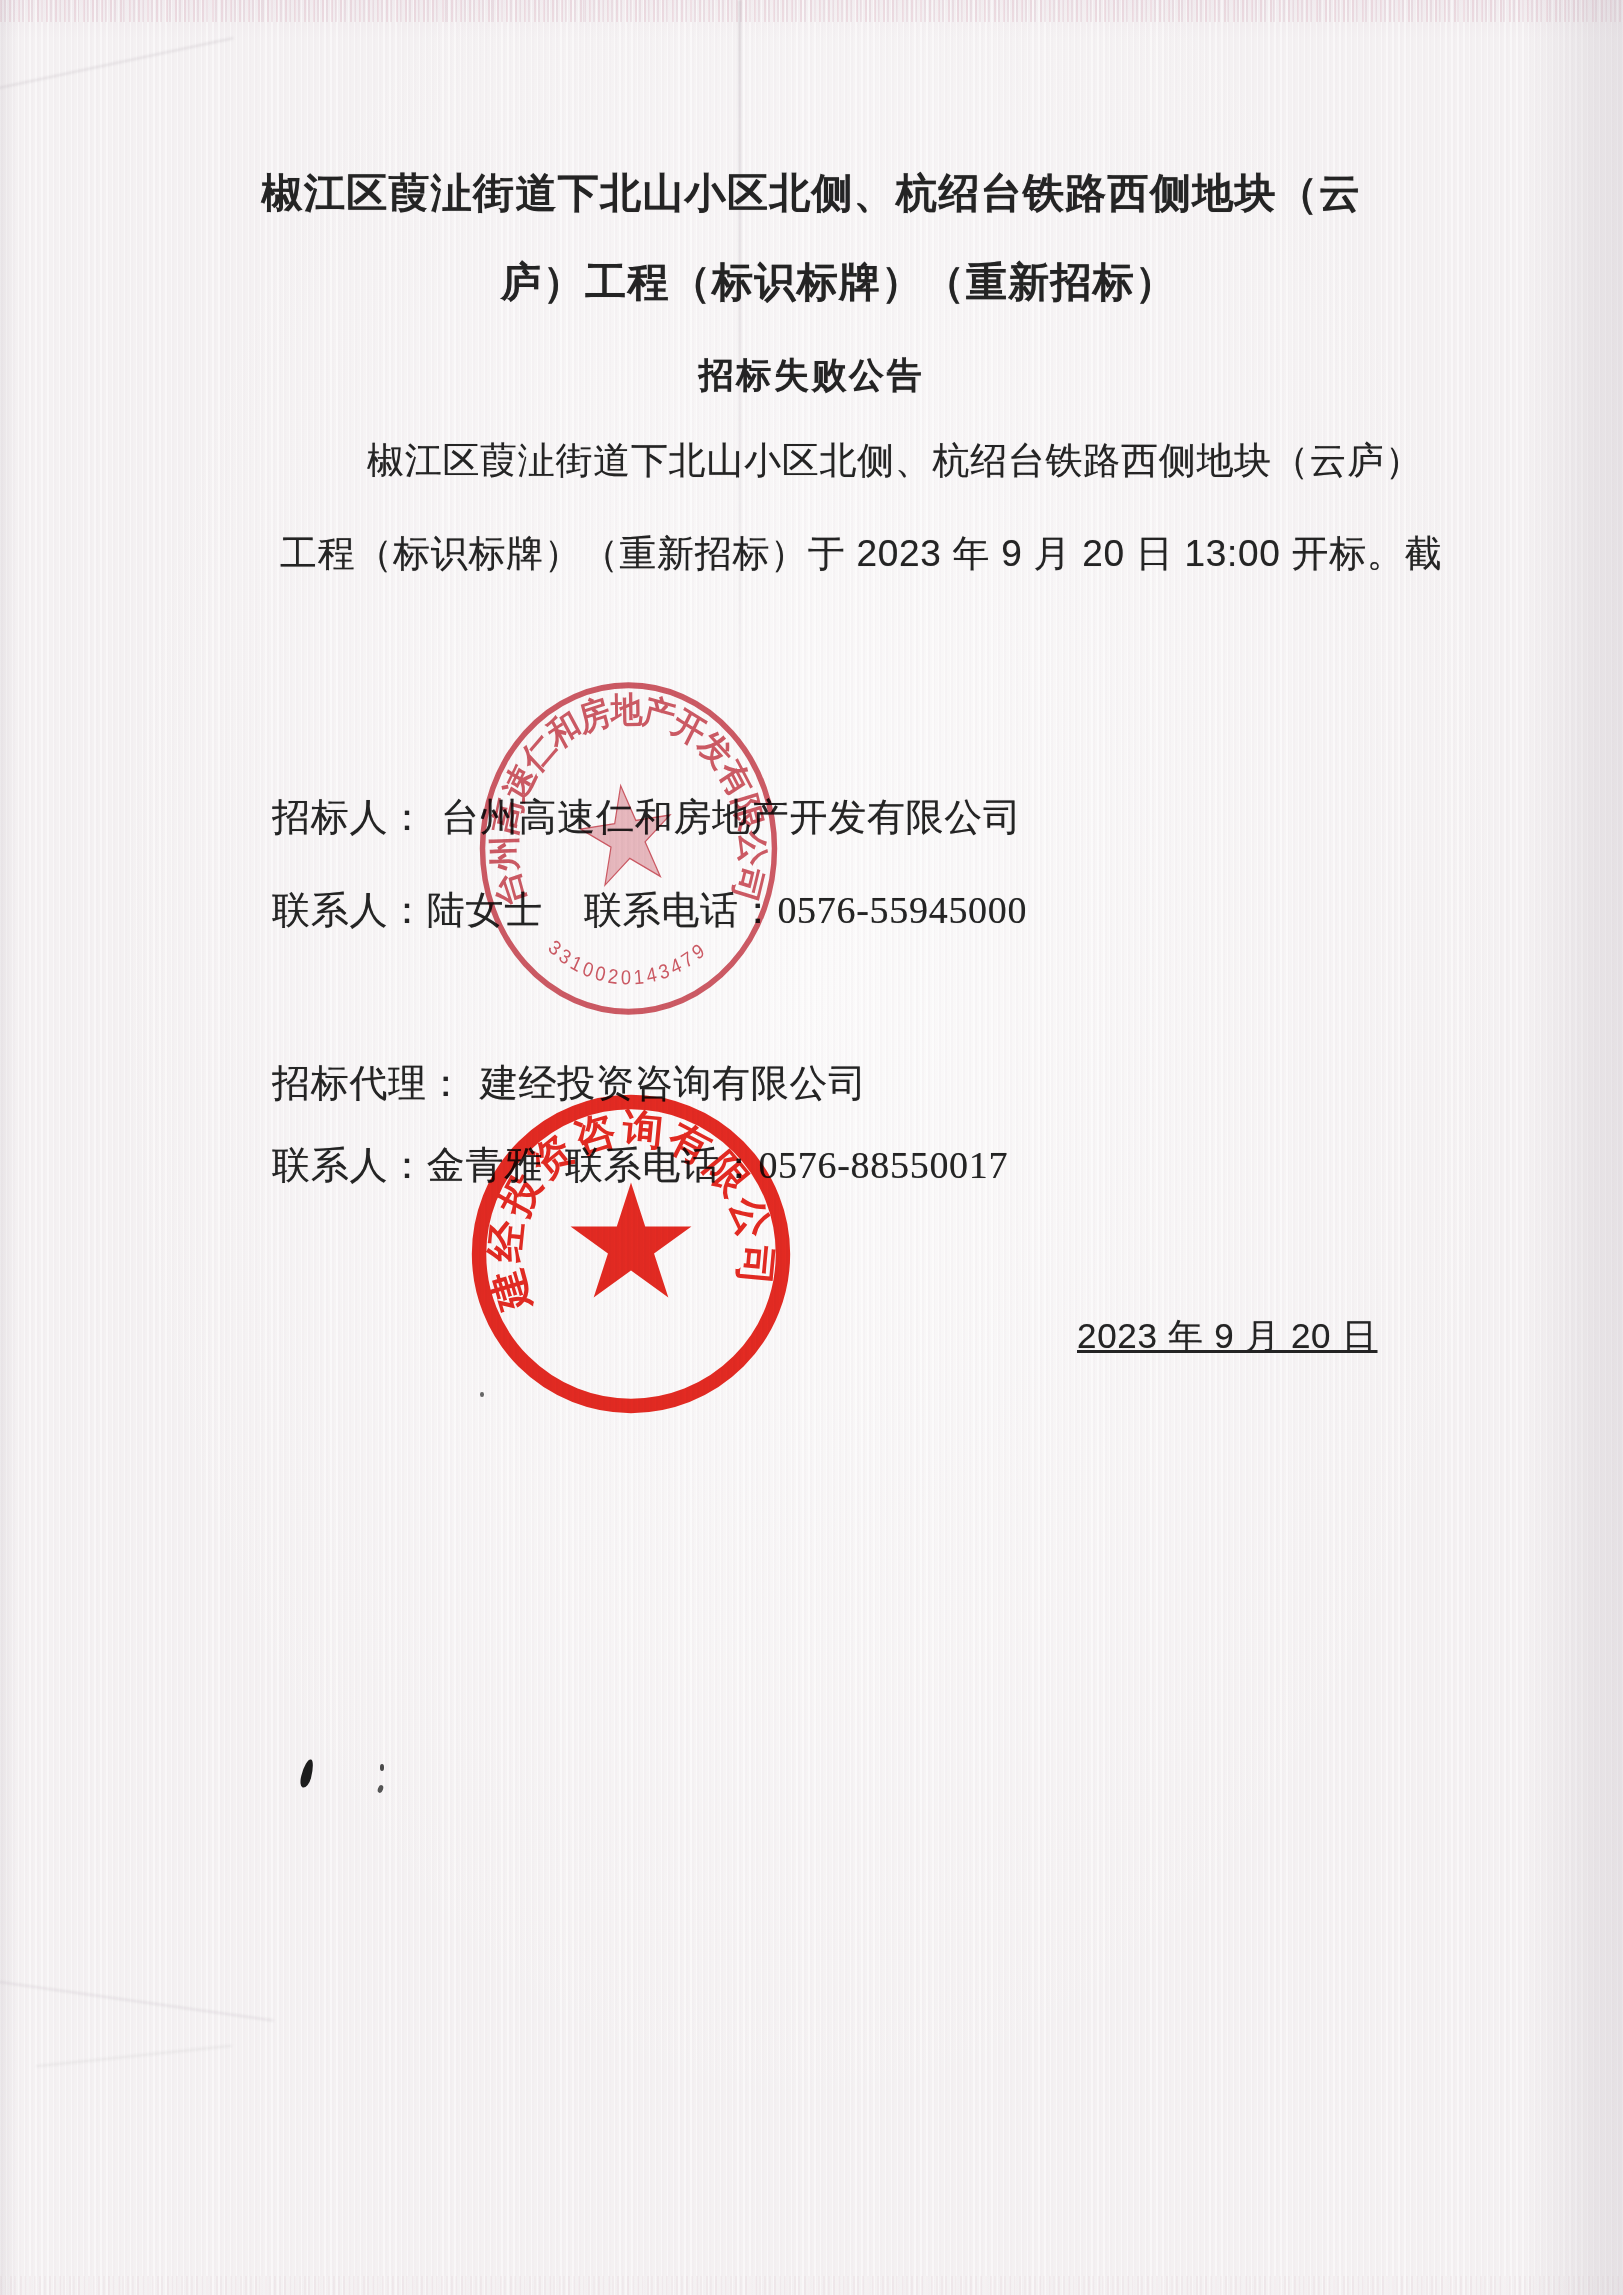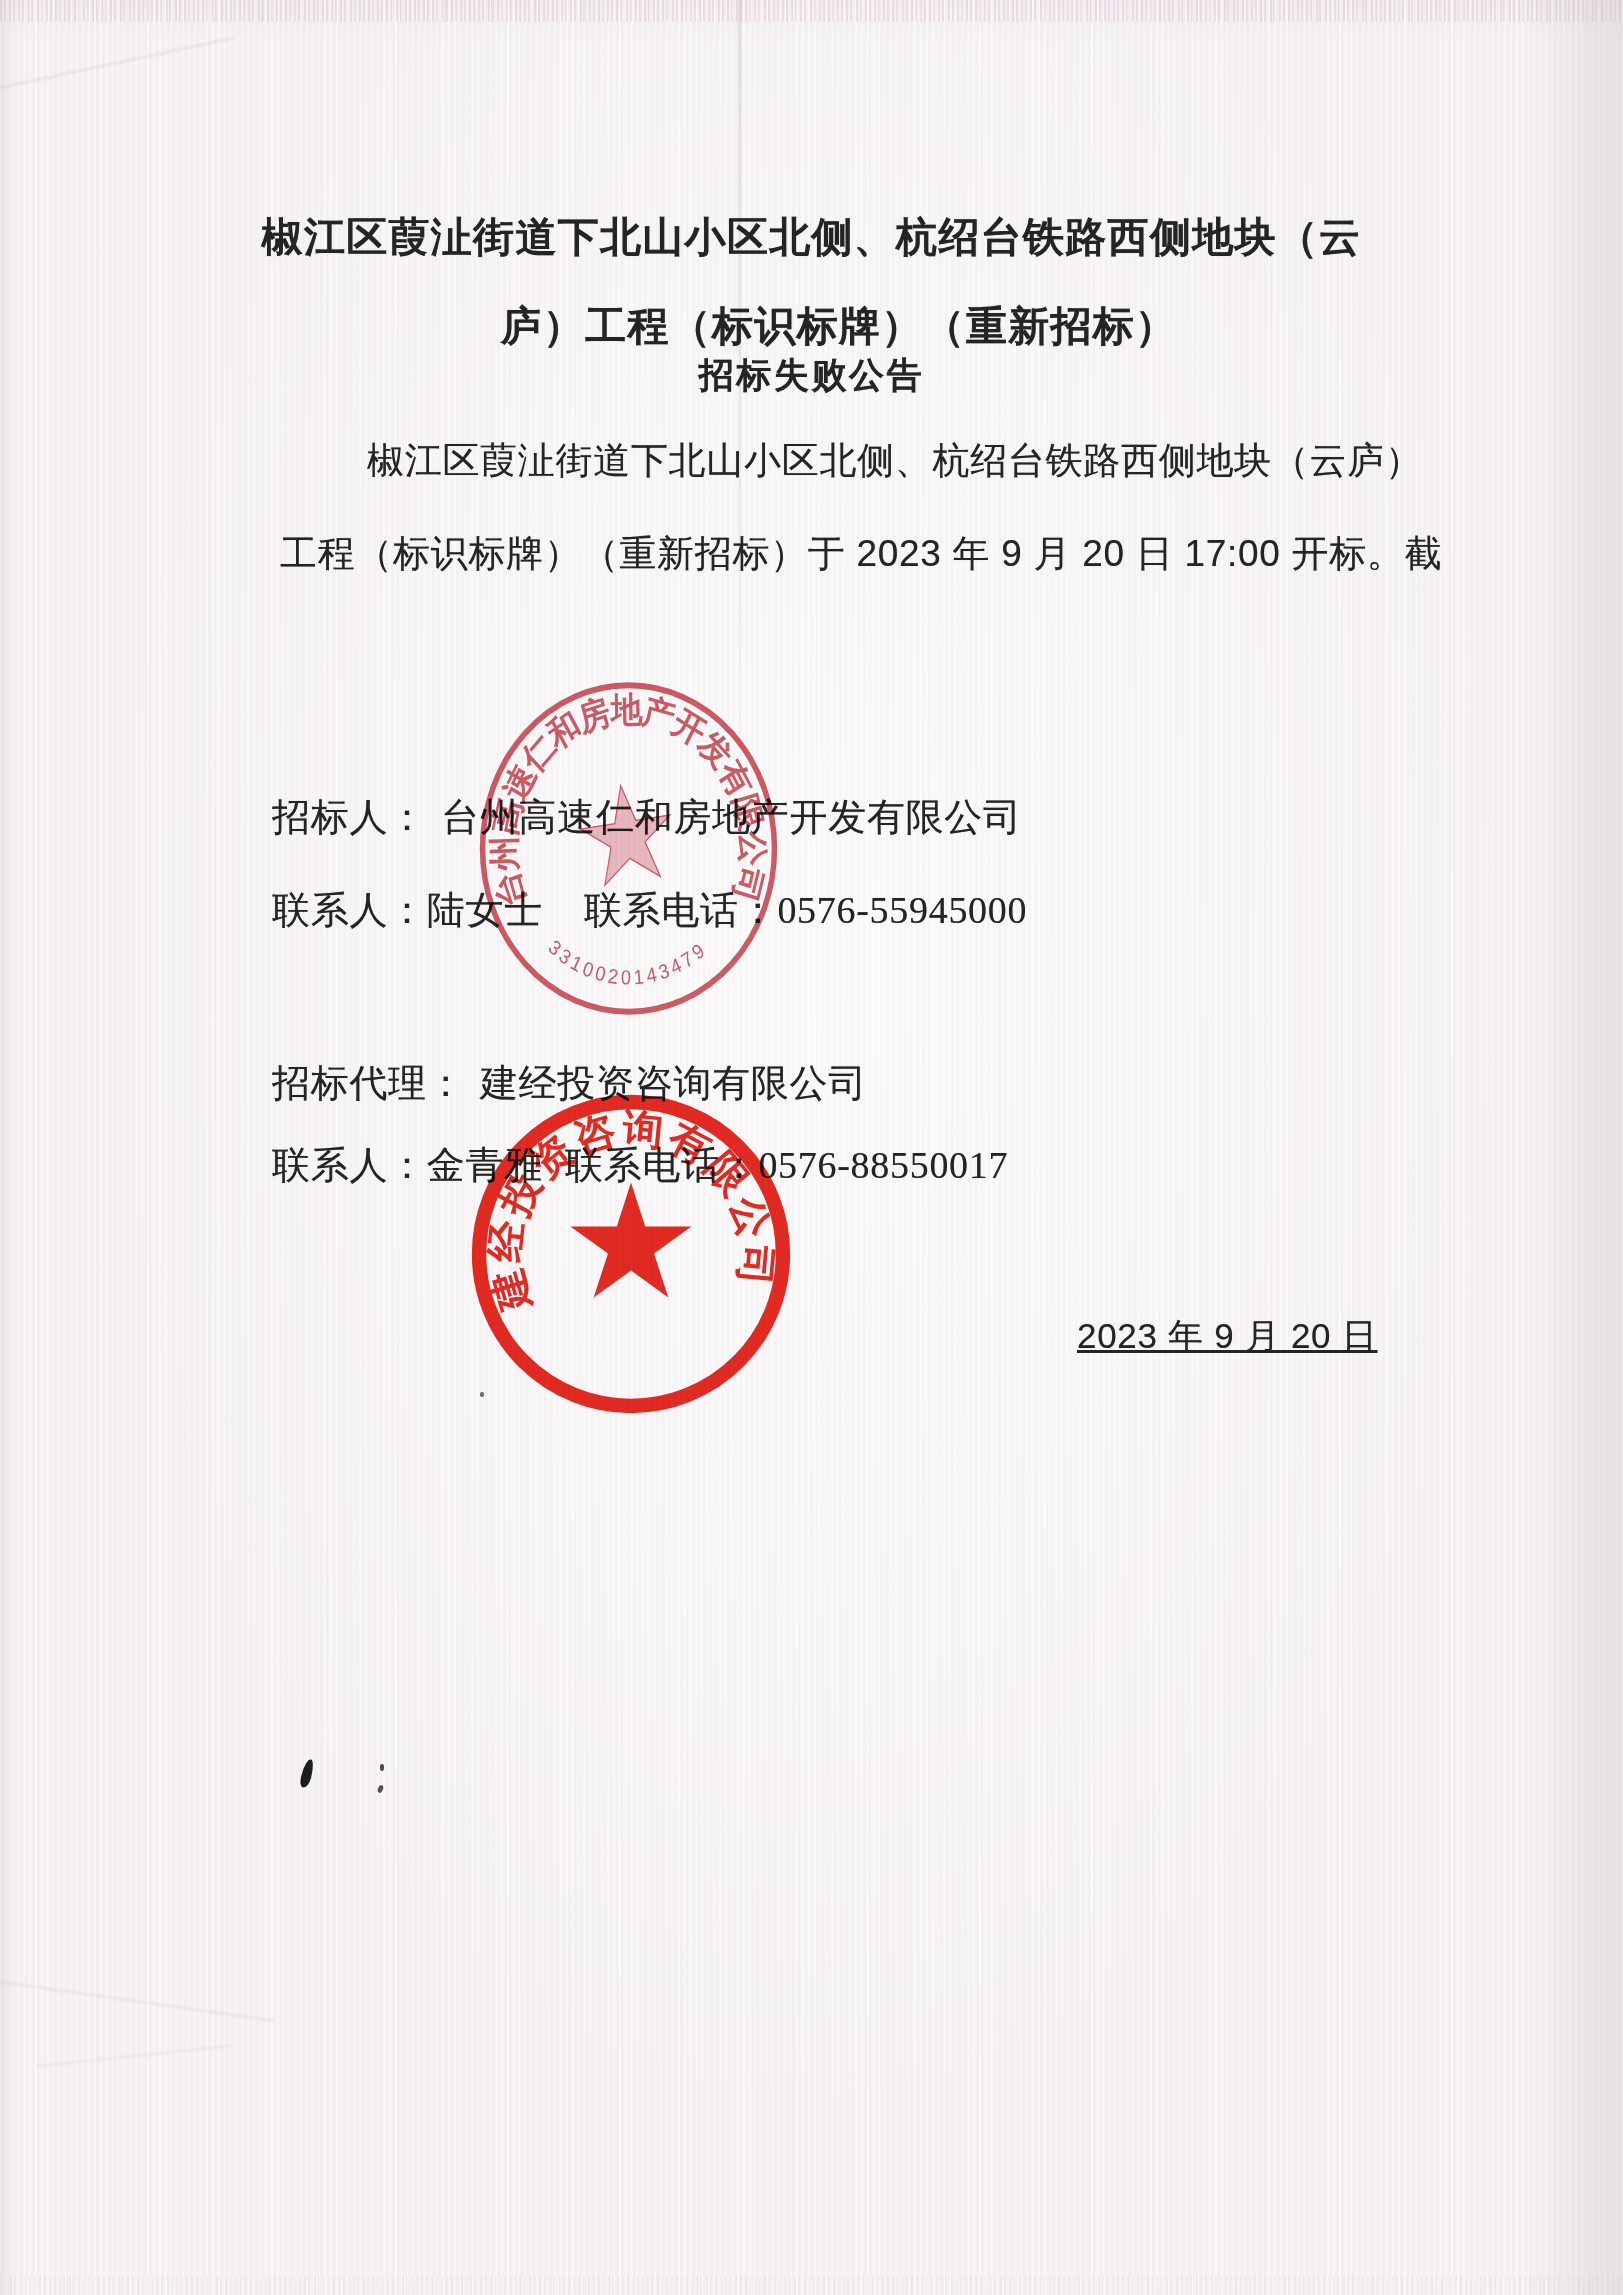--- a/index.html
+++ b/index.html
@@ -12,21 +12,21 @@
       repeating-linear-gradient(90deg, rgba(255,255,255,0.45) 0 1.3px, rgba(238,232,236,0.25) 1.3px 3.3px, rgba(255,255,255,0) 3.3px 5.9px),
       radial-gradient(ellipse at 50% 42%, #fbfafa 0%, rgba(244,241,242,0) 62%),
       linear-gradient(180deg, rgba(236,226,232,0.55) 0px, rgba(244,241,242,0) 39px);
     overflow:hidden;
     font-family:"Liberation Sans", sans-serif;
     color:#242424;
   }
   .txt{position:absolute;white-space:nowrap;line-height:1.08;
        text-shadow:0 0 0.7px rgba(20,20,20,0.45);}
   .title{font-size:41px;font-weight:700;letter-spacing:1.3px;text-align:center;
-         left:105px;width:1413px;font-family:"Liberation Serif","Liberation Sans",serif;margin-top:44px;}
+         left:105px;width:1413px;font-family:"Liberation Serif","Liberation Sans",serif;}
   #title-line-1{top:171px;}
   #title-line-2{top:260px;transform:translateX(27.5px);}
   #subtitle{top:356px;left:105px;width:1413px;text-align:center;
             font-size:35px;font-weight:700;letter-spacing:2.6px;}
   .body-line{font-size:37px;letter-spacing:0.7px;}
   #body-line-0{top:441px;left:351px;margin-left:16px;}
   #body-line-1{top:534px;left:280px;}
   #body-line-2{top:624px;left:280px;}
   .info-line{font-size:38px;letter-spacing:0.7px;font-family:Liberation Serif, serif;}
   #bidder-line{top:797px;left:272px;}
@@ -87,21 +87,21 @@
   <div class="crease" id="crease-bottom-left-1"></div>
   <div class="crease" id="crease-bottom-left-2"></div>
   <div class="crease" id="edge-right"></div>
   <div class="crease" id="edge-left"></div>
 
   <div class="txt title" id="title-line-1">椒江区葭沚街道下北山小区北侧、杭绍台铁路西侧地块（云</div>
   <div class="txt title" id="title-line-2">庐）工程（标识标牌）（重新招标）</div>
   <div class="txt" id="subtitle">招标失败公告</div>
 
   <div class="txt body-line" id="body-line-0">椒江区葭沚街道下北山小区北侧、杭绍台铁路西侧地块（云庐）</div>
-  <div class="txt body-line" id="body-line-1">工程（标识标牌）（重新招标）于 2023 年 9 月 20 日 17:00 开标。截</div>
+  <div class="txt body-line" id="body-line-1">工程（标识标牌）（重新招标）于 2023 年 9 月 20 日 13:00 开标。截</div>
 
   <div class="txt info-line" id="bidder-line">
     <span>招标人：</span><span class="gap-after-colon">台州高速仁和房地产开发有限公司</span>
   </div>
 
   <div class="txt info-line" id="contact-line-1">
     <span>联系人：</span><span>陆女士</span><span class="gap-wide">联系电话：</span><span>0576-55945000</span>
   </div>
 
   <div class="txt info-line" id="agent-line">

